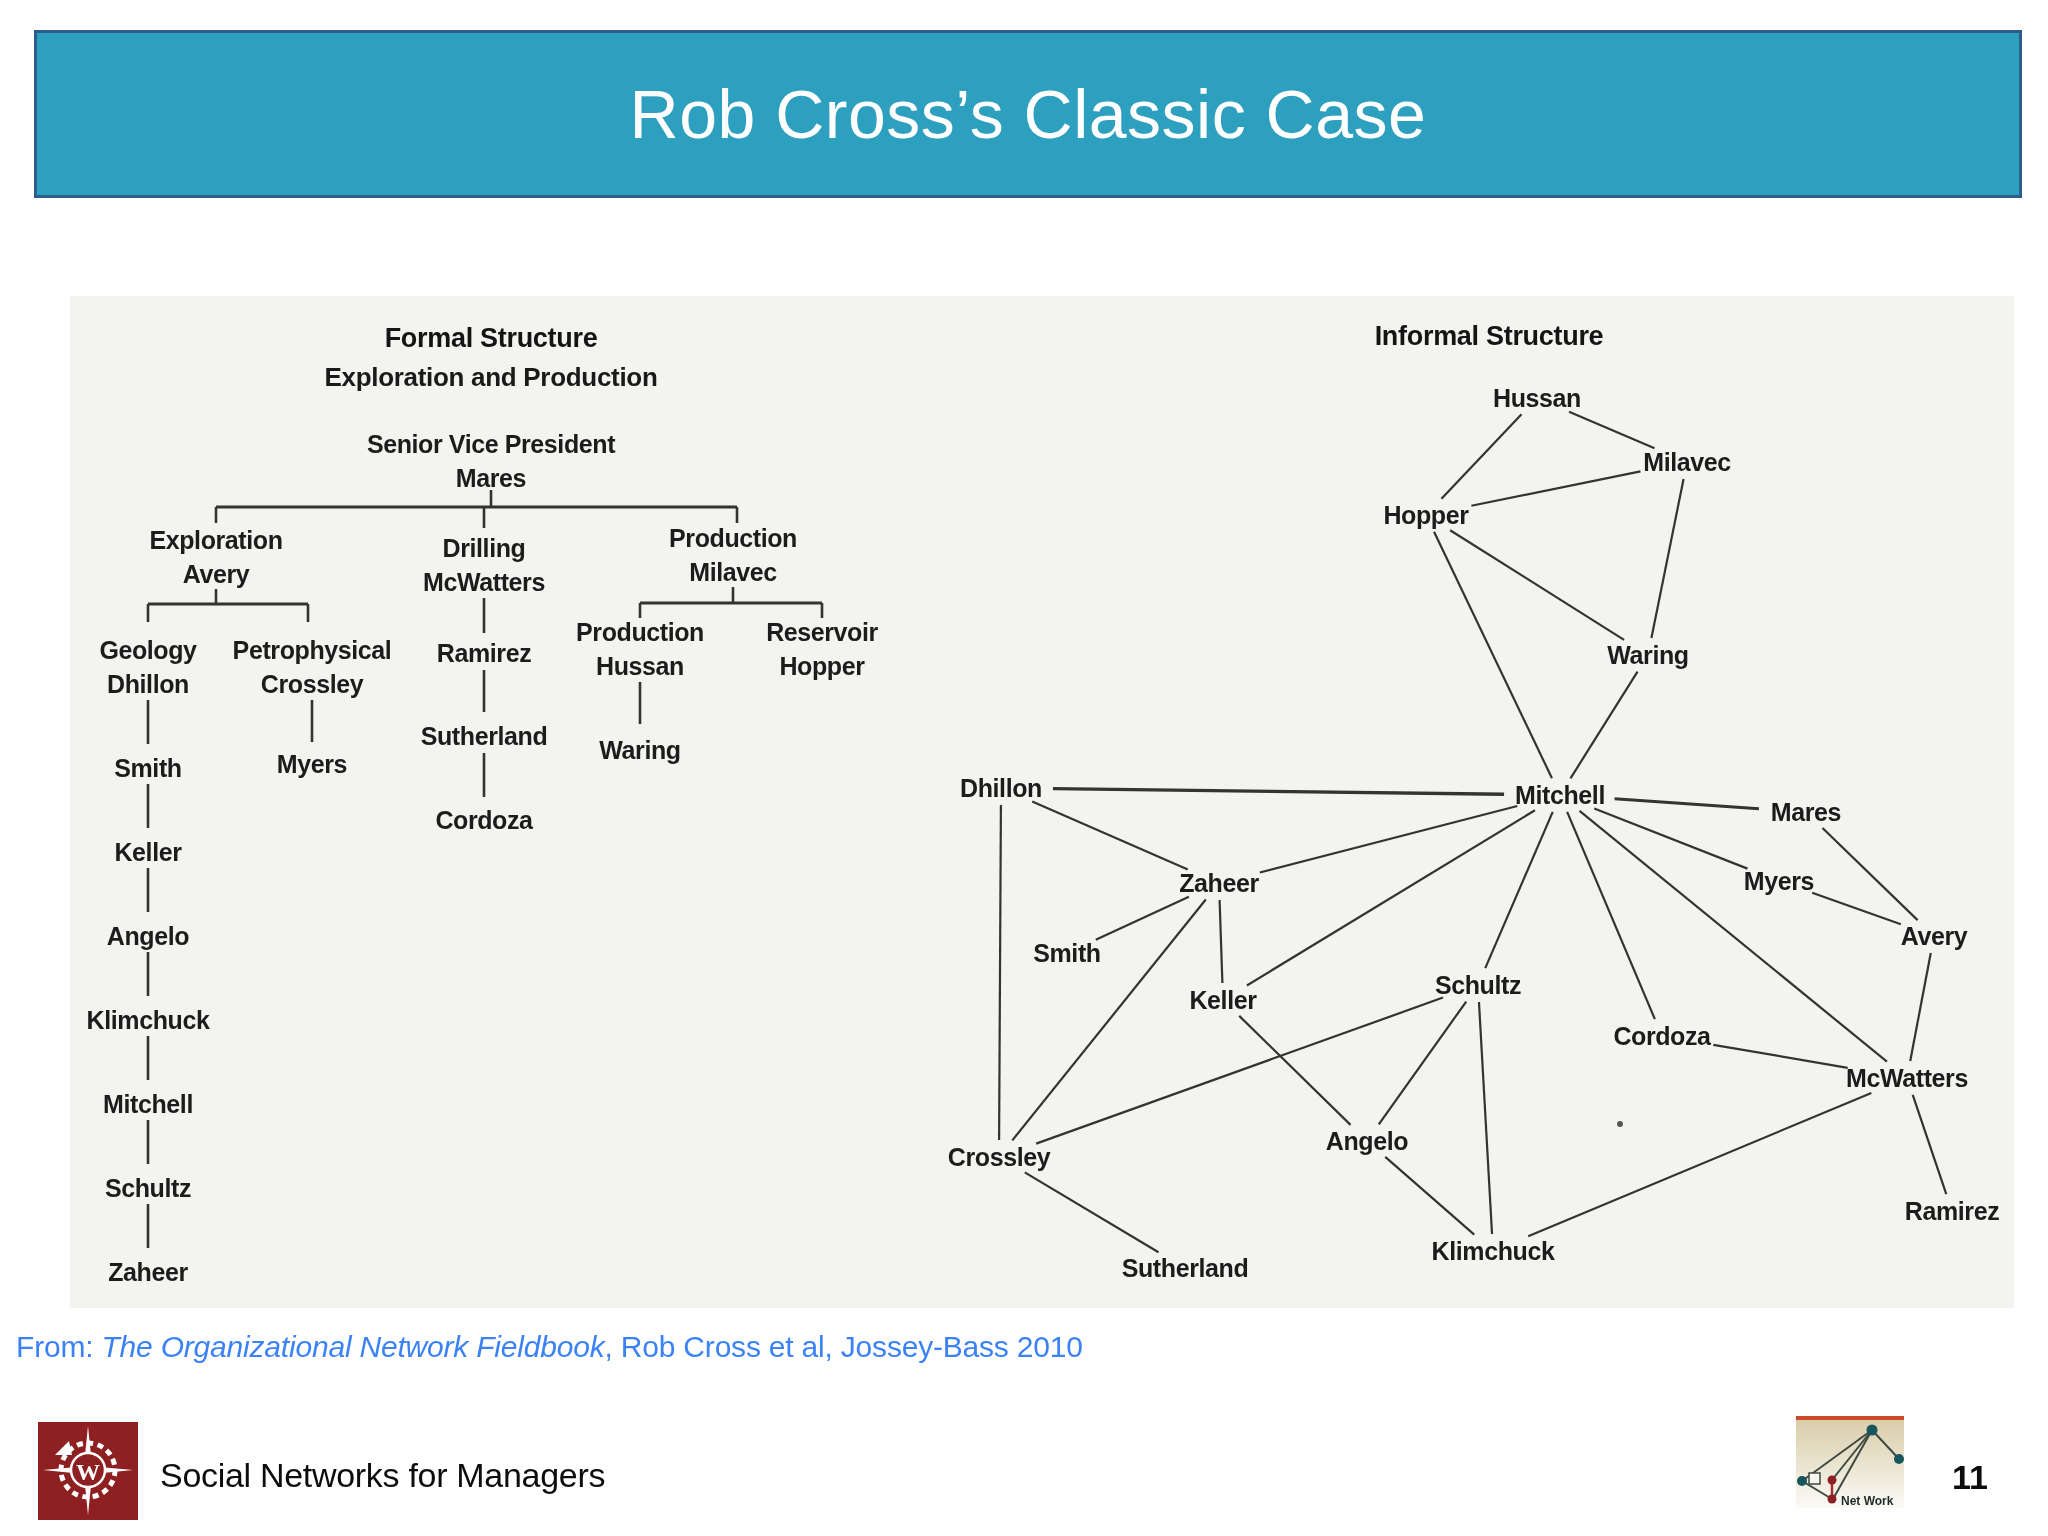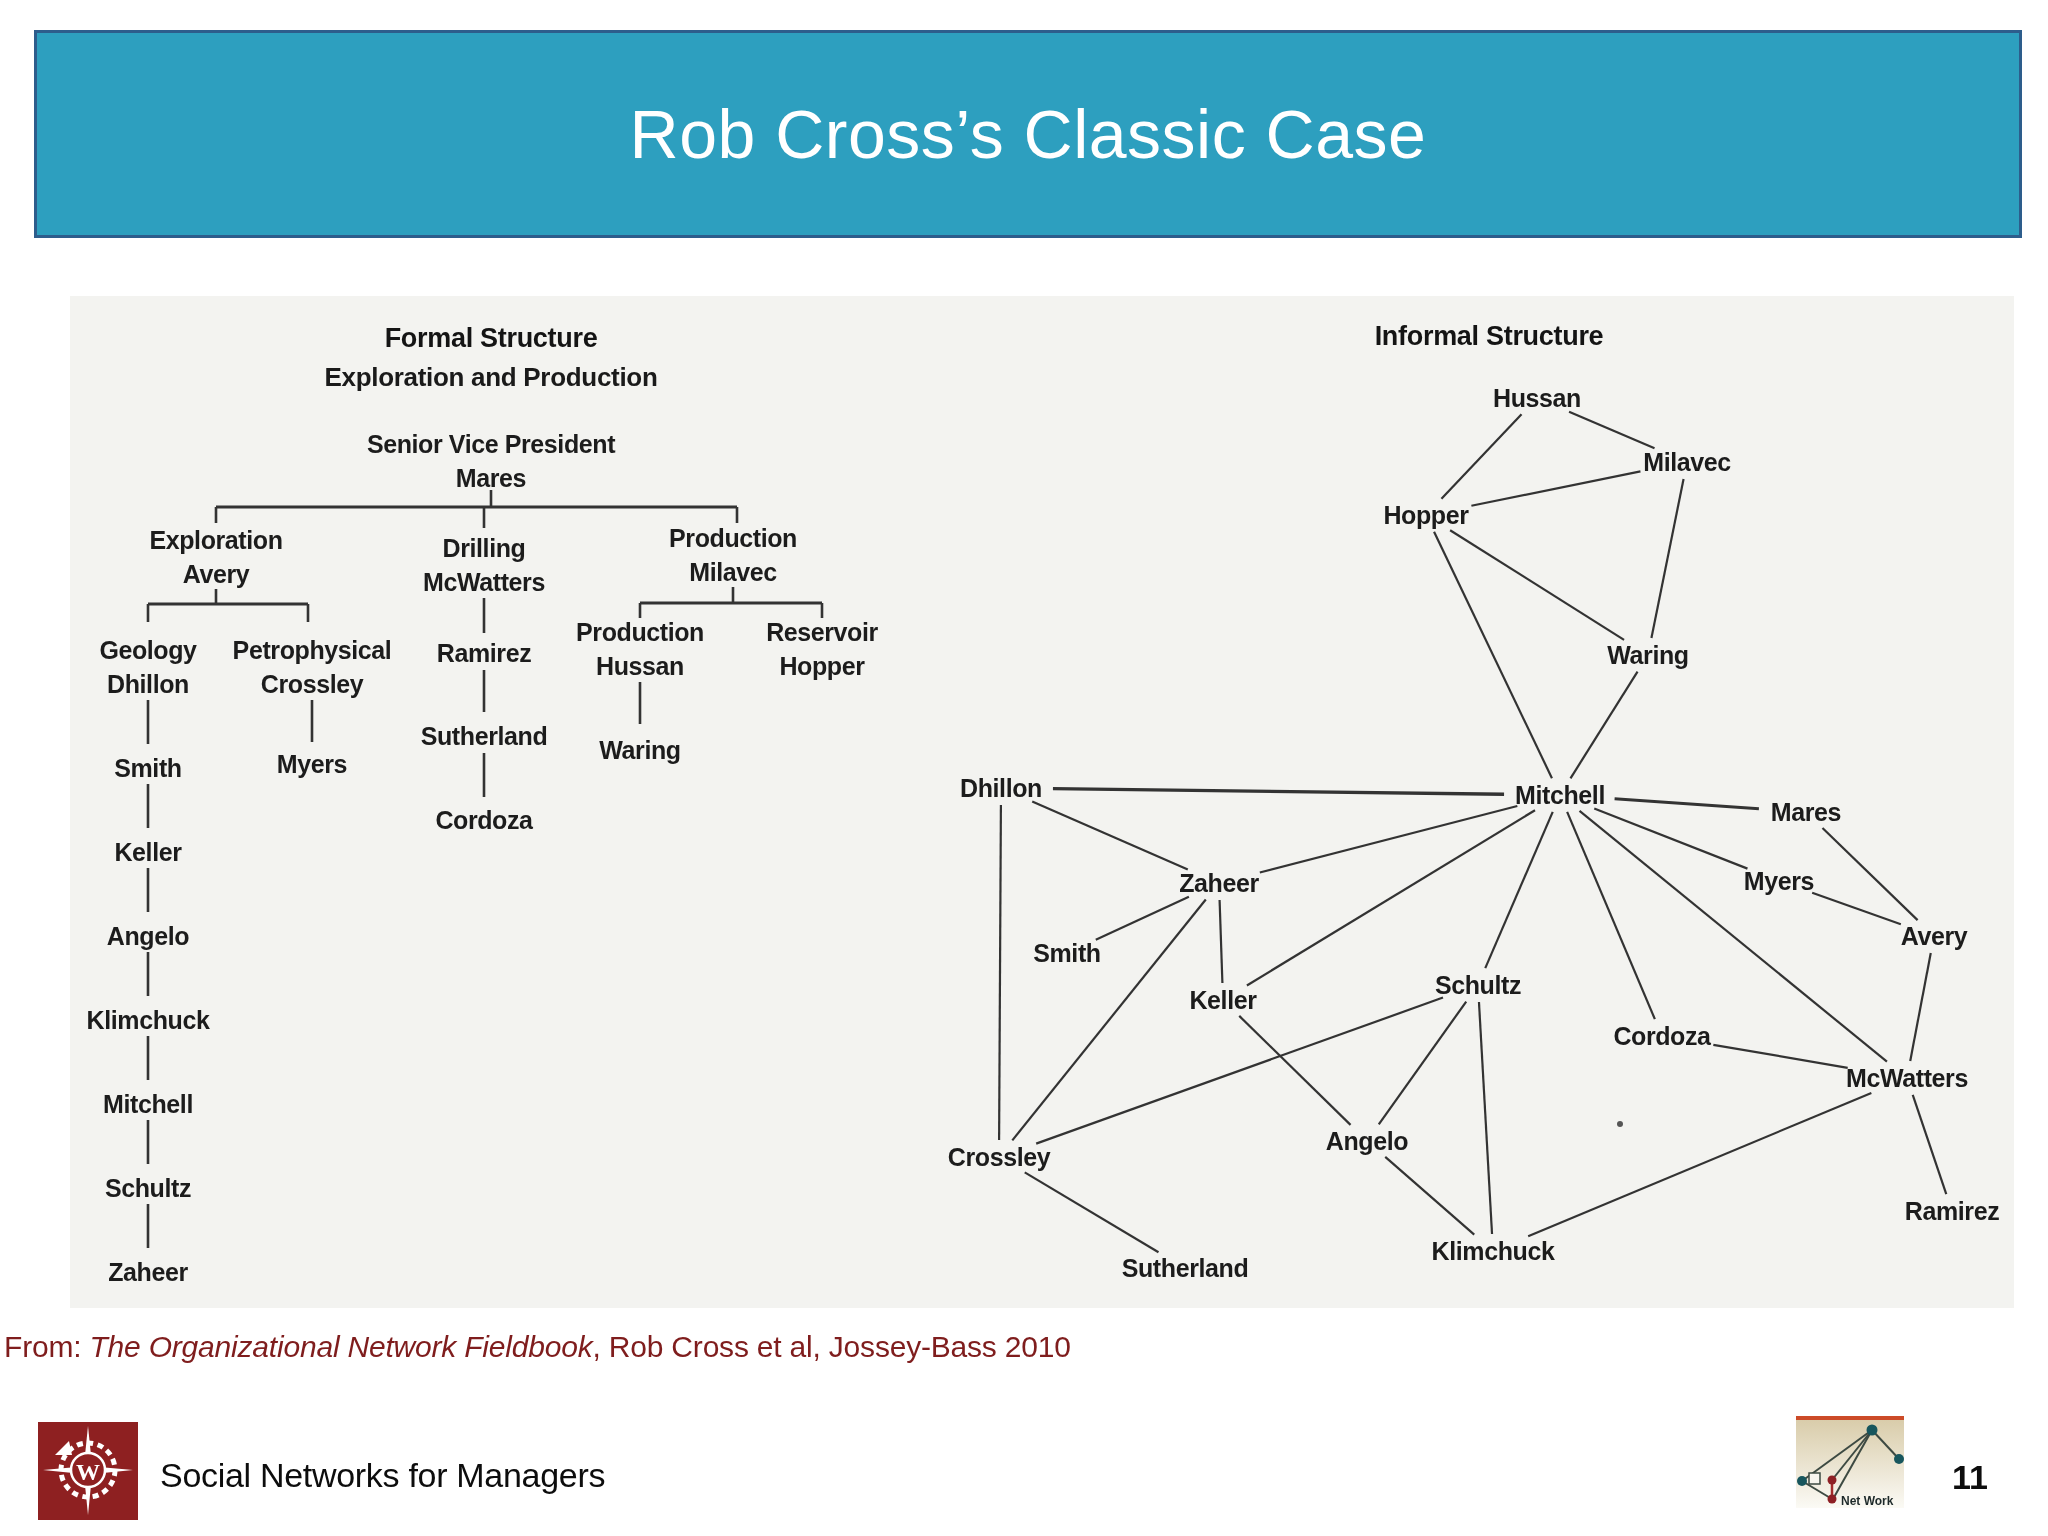--- a/index.html
+++ b/index.html
@@ -1,37 +1,37 @@
 <!DOCTYPE html>
 <html><head>
 <meta charset="utf-8">
 <style>
   html,body{margin:0;padding:0;}
   body{
     width:2048px;height:1536px;position:relative;overflow:hidden;
     background:#ffffff;font-family:"Liberation Sans",sans-serif;
   }
   .banner{
-    position:absolute;left:34px;top:30px;width:1988px;height:208px;
+    position:absolute;left:34px;top:30px;width:1988px;height:168px;
     box-sizing:border-box;border:3px solid #2d5d8c;background:#2d9fbf;
     display:flex;align-items:center;justify-content:center;
   }
   .banner span{
     color:#ffffff;font-size:68px;font-weight:400;letter-spacing:0.5px;
   }
   .scan-bg{
     position:absolute;left:70px;top:296px;width:1944px;height:1012px;
     background:#f3f3f0;
   }
   #diagram-svg{position:absolute;left:0;top:0;width:2048px;height:1536px;}
   .sv-title{font:700 27px "Liberation Sans",sans-serif;fill:#141414;letter-spacing:-0.3px;}
   .sv-sub{font:600 26px "Liberation Sans",sans-serif;fill:#1a1a1a;letter-spacing:-0.3px;}
   .sv-label{font:600 25px "Liberation Sans",sans-serif;fill:#1c1c1c;letter-spacing:-0.4px;}
   .caption{
-    position:absolute;left:4px;top:1330px;margin:0;font-size:30px;color:#7f1d1d;
+    position:absolute;left:16px;top:1330px;margin:0;font-size:30px;color:#3b82f6;
     letter-spacing:-0.2px;
   }
   .caption i{font-style:italic;}
   .w-logo{position:absolute;left:38px;top:1422px;}
   .footer-text{
     position:absolute;left:160px;top:1456px;font-size:34px;
     color:#0d0d0d;letter-spacing:-0.3px;
   }
   .net-logo{position:absolute;left:1796px;top:1414px;}
   .page-number{

